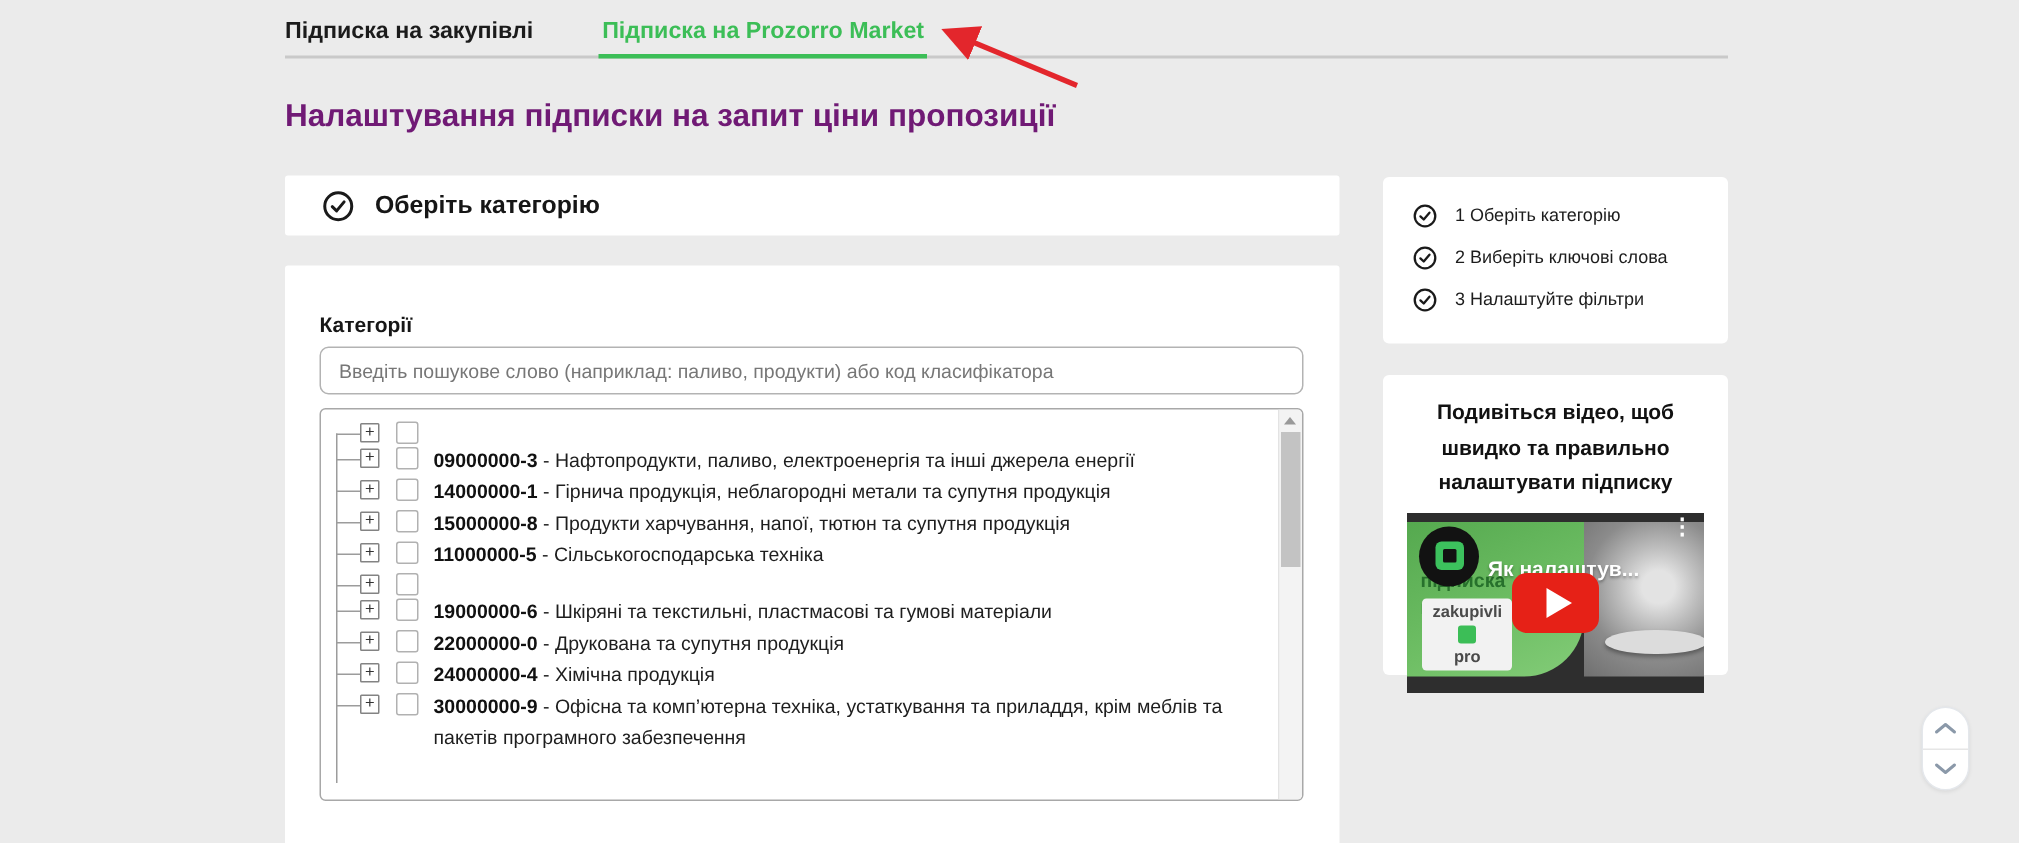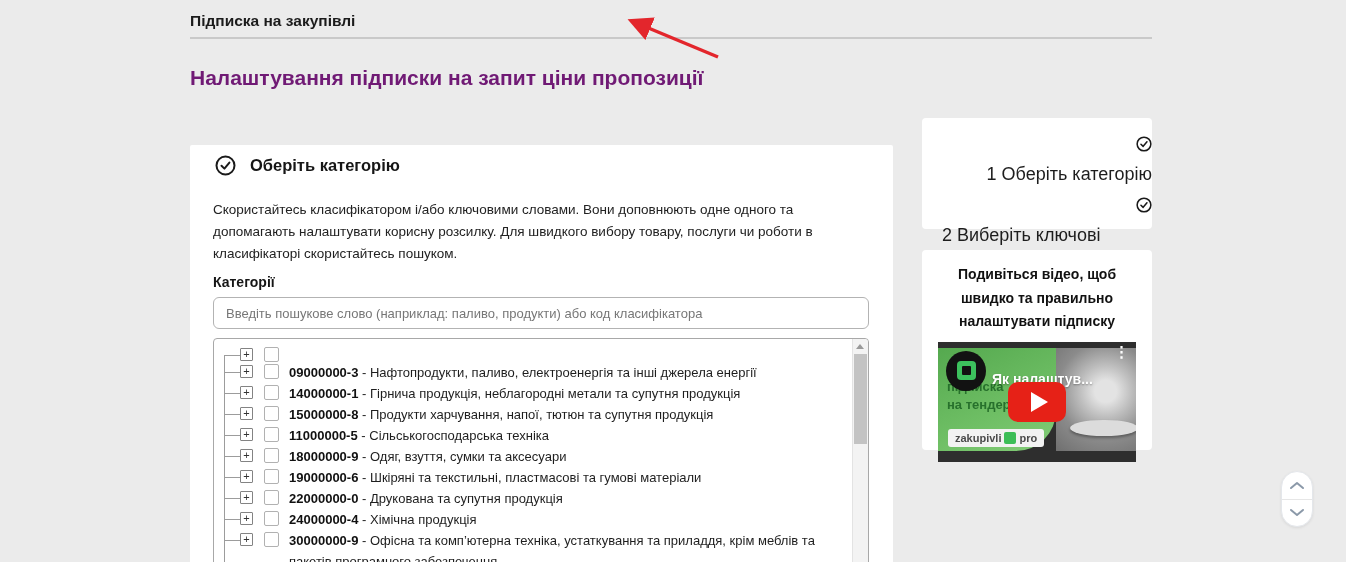--- a/index.html
+++ b/index.html
@@ -11,21 +11,21 @@
   .tabs-bar{position:absolute;left:190px;top:0;width:962px;}
   .tabs{display:flex;gap:46px;border-bottom:2px solid #c9c9c9;padding-top:11px;}
   .tab{font-weight:bold;font-size:15.5px;line-height:20px;padding-bottom:6px;color:#1b1b1b;cursor:pointer;position:relative;}
   .tab.active{color:#3cbe57;}
   .tab.active::after{content:'';position:absolute;left:-2px;right:-2px;bottom:-2px;height:3px;background:#3cbe57;}
   .arrow-svg{position:absolute;left:600px;top:12px;width:128px;height:50px;pointer-events:none;}
   
   .page-title{position:absolute;left:190px;top:66px;font-size:21px;font-weight:bold;color:#701a75;}
   
   .card{background:#fff;border-radius:2px;box-sizing:border-box;}
-  .header-card{position:absolute;left:190px;top:117px;width:703px;height:40px;display:flex;align-items:center;padding-left:25px;gap:14px;margin-top:28px;}
+  .header-card{position:absolute;left:190px;top:117px;width:703px;height:40px;display:flex;align-items:center;padding-left:25px;gap:14px;}
   .header-card .hdr{font-size:16.5px;font-weight:bold;color:#161616;}
   .main-card{position:absolute;left:190px;top:177px;width:703px;height:400px;padding:22px 24px 0 23px;}
   .desc{font-size:13.5px;line-height:22px;color:#222;max-width:660px;}
   .cat-label{margin-top:9px;font-size:14px;font-weight:bold;color:#161616;}
   .search-input{margin-top:7px;width:100%;height:32px;border:1px solid #b3b3b3;border-radius:6px;font-size:13px;
     padding:0 12px;box-sizing:border-box;color:#333;outline:none;font-family:"Liberation Sans",sans-serif;background:#fff;}
   .search-input::placeholder{color:#777;}
   
   .list{margin-top:9px;height:262px;border:1px solid #a8a8a8;border-radius:4px;position:relative;background:#fff;
     padding:6px 20px 0 5px;box-sizing:border-box;overflow:hidden;}
@@ -38,52 +38,53 @@
   .cb{flex:none;width:15px;height:15px;border:1px solid #b1b1b1;border-radius:2px;background:#fff;margin:2px 10px 0 11px;box-sizing:border-box;cursor:pointer;}
   .txt{font-size:13px;line-height:21px;color:#1e1e1e;max-width:556px;}
   .code{font-weight:bold;color:#111;}
   
   .sb{position:absolute;right:0;top:0;bottom:0;width:15px;background:#f3f3f3;border-left:1px solid #e3e3e3;border-top-right-radius:3px;}
   .sb-up{position:relative;height:15px;cursor:pointer;}
   .sb-up::after{content:'';position:absolute;left:3px;top:5px;border-left:4px solid transparent;border-right:4px solid transparent;border-bottom:5px solid #999;}
   .sb-thumb{position:absolute;top:15px;left:1px;width:13px;height:90px;background:#c3c3c3;cursor:pointer;}
   
   .steps-card{position:absolute;left:922px;top:118px;width:230px;height:111px;border-radius:4px;padding:18px 0 0 20px;}
-  .step{display:flex;align-items:flex-end;gap:12px;margin-bottom:12px;font-size:18px;color:#1d1d1d;cursor:pointer;flex-direction:column;}
+  .step{display:flex;align-items:flex-start;gap:12px;margin-bottom:12px;font-size:12px;color:#1d1d1d;cursor:pointer;}
   .video-card{position:absolute;left:922px;top:250px;width:230px;height:200px;border-radius:4px;padding:13px 16px 0;text-align:center;}
   .video-title{font-size:14px;font-weight:bold;line-height:23.5px;color:#111;}
   .thumb{margin:8px auto 0;position:relative;width:198px;height:120px;background:#2e2e2e;cursor:pointer;overflow:hidden;}
   .thumb-inner{position:absolute;top:6px;bottom:11px;left:0;right:0;display:flex;}
   .green-panel{width:118px;background:linear-gradient(155deg,#55a94f 0%,#6fbf65 60%,#83cc78 100%);border-bottom-right-radius:40px;position:relative;z-index:1;}
   .photo{flex:1;background:radial-gradient(circle at 62% 42%,#e3e3e3 14%,#bdbdbd 34%,#8b8b8b 62%,#6f6f6f 100%);position:relative;}
   .photo::after{content:'';position:absolute;left:18%;bottom:14%;width:85%;height:16%;background:#dcdcdc;border-radius:50%;box-shadow:0 2px 3px rgba(0,0,0,.35);}
   .logo-circle{position:absolute;top:9px;left:8px;width:40px;height:40px;border-radius:50%;background:#121212;z-index:3;display:flex;align-items:center;justify-content:center;}
   .logo-square{width:19px;height:19px;background:#3cc15d;border-radius:4px;position:relative;}
   .logo-square::after{content:'';position:absolute;left:5px;top:5px;width:9px;height:9px;background:#121212;border-radius:1px;}
   .thumb-title{position:absolute;top:29px;left:54px;color:#fff;font-weight:bold;font-size:14px;z-index:3;white-space:nowrap;text-shadow:0 1px 2px rgba(0,0,0,.35);}
   .thumb-line{position:absolute;left:9px;color:#27712c;font-weight:bold;font-size:13px;z-index:2;white-space:nowrap;}
   .l1{top:37px;} .l2{top:55px;}
   .play{position:absolute;left:50%;top:50%;transform:translate(-50%,-50%);width:58px;height:40px;background:#e62117;border-radius:10px;z-index:4;display:flex;align-items:center;justify-content:center;}
   .play::after{content:'';border-top:10px solid transparent;border-bottom:10px solid transparent;border-left:17px solid #fff;margin-left:4px;}
-  .brand{position:absolute;bottom:15px;left:10px;background:#f2f2f2;border-radius:3px;padding:3px 7px;display:flex;align-items:center;gap:3px;z-index:3;font-size:11px;font-weight:bold;color:#4a4a4a;}
+  .brand{position:absolute;bottom:15px;left:10px;background:#f2f2f2;border-radius:3px;padding:3px 7px;display:flex;align-items:center;gap:3px;z-index:3;font-size:11px;font-weight:bold;color:#4a4a4a;flex-direction:column;}
   .brand-sq{width:12px;height:12px;background:#3cbe57;border-radius:2px;}
   .dots{position:absolute;top:7px;right:7px;color:#fff;z-index:4;font-size:15px;font-weight:bold;line-height:6px;letter-spacing:0;}
   
   .scroll-pill{position:absolute;left:1281px;top:471px;width:32px;height:56px;background:#fff;border:1px solid #e4e7eb;
     border-radius:16px;box-shadow:0 1px 3px rgba(0,0,0,.08);display:flex;flex-direction:column;box-sizing:border-box;}
   .pill-btn{flex:1;display:flex;align-items:center;justify-content:center;cursor:pointer;}
   .pill-btn + .pill-btn{border-top:1px solid #e6e6e6;}
   .check-icon{flex:none;display:block;}
 </style>
 </head>
 <body>
 
 <div class="tabs-bar">
   <div class="tabs">
     <div class="tab">Підписка на закупівлі</div>
+    <div class="tab active">Підписка на Prozorro Market</div>
   </div>
 </div>
 
 <svg class="arrow-svg" viewBox="0 0 128 50">
   <defs>
     <marker id="ah" markerWidth="7" markerHeight="7" refX="5" refY="3.5" orient="auto">
       <polygon points="0,0 7,3.5 0,7" fill="#e3262c"></polygon>
     </marker>
   </defs>
   <path d="M118,45 L34,10" stroke="#e3262c" stroke-width="3.5" fill="none" marker-end="url(#ah)"></path>
@@ -93,21 +94,20 @@
 
 <div class="card header-card">
   <svg class="check-icon" width="21" height="21" viewBox="0 0 21 21">
     <circle cx="10.5" cy="10.5" r="9" fill="none" stroke="#1a1a1a" stroke-width="2"></circle>
     <path d="M6.5 10.8 L9.4 13.6 L14.4 7.6" fill="none" stroke="#1a1a1a" stroke-width="2" stroke-linecap="round" stroke-linejoin="round"></path>
   </svg>
   <div class="hdr">Оберіть категорію</div>
 </div>
 
 <div class="card main-card">
-  <div class="desc">Скористайтесь класифікатором і/або ключовими словами. Вони доповнюють одне одного та допомагають налаштувати корисну розсилку. Для швидкого вибору товару, послуги чи роботи в класифікаторі скористайтесь пошуком.</div>
   <div class="cat-label">Категорії</div>
   <input class="search-input" type="text" placeholder="Введіть пошукове слово (наприклад: паливо, продукти) або код класифікатора" style="">
   <div class="list">
     <div class="tree">
   <div class="trow">
     <div class="plus">+</div>
     <div class="cb"></div>
   </div>
 
   <div class="trow">
@@ -130,21 +130,20 @@
 
   <div class="trow">
     <div class="plus">+</div>
     <div class="cb"></div>
     <div class="txt"><span class="code">11000000-5</span><span> - </span><span>Сільськогосподарська техніка</span></div>
   </div>
 
   <div class="trow">
     <div class="plus">+</div>
     <div class="cb"></div>
-    <div class="txt"><span class="code">18000000-9</span><span> - </span><span>Одяг, взуття, сумки та аксесуари</span></div>
   </div>
 
   <div class="trow">
     <div class="plus">+</div>
     <div class="cb"></div>
     <div class="txt"><span class="code">19000000-6</span><span> - </span><span>Шкіряні та текстильні, пластмасові та гумові матеріали</span></div>
   </div>
 
   <div class="trow">
     <div class="plus">+</div>

